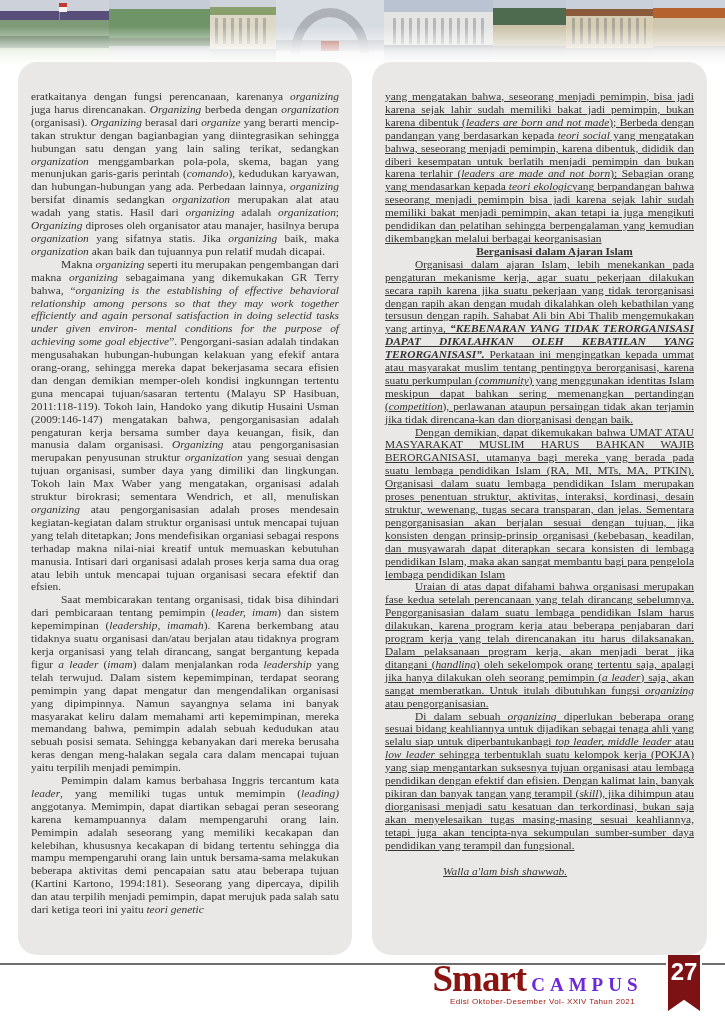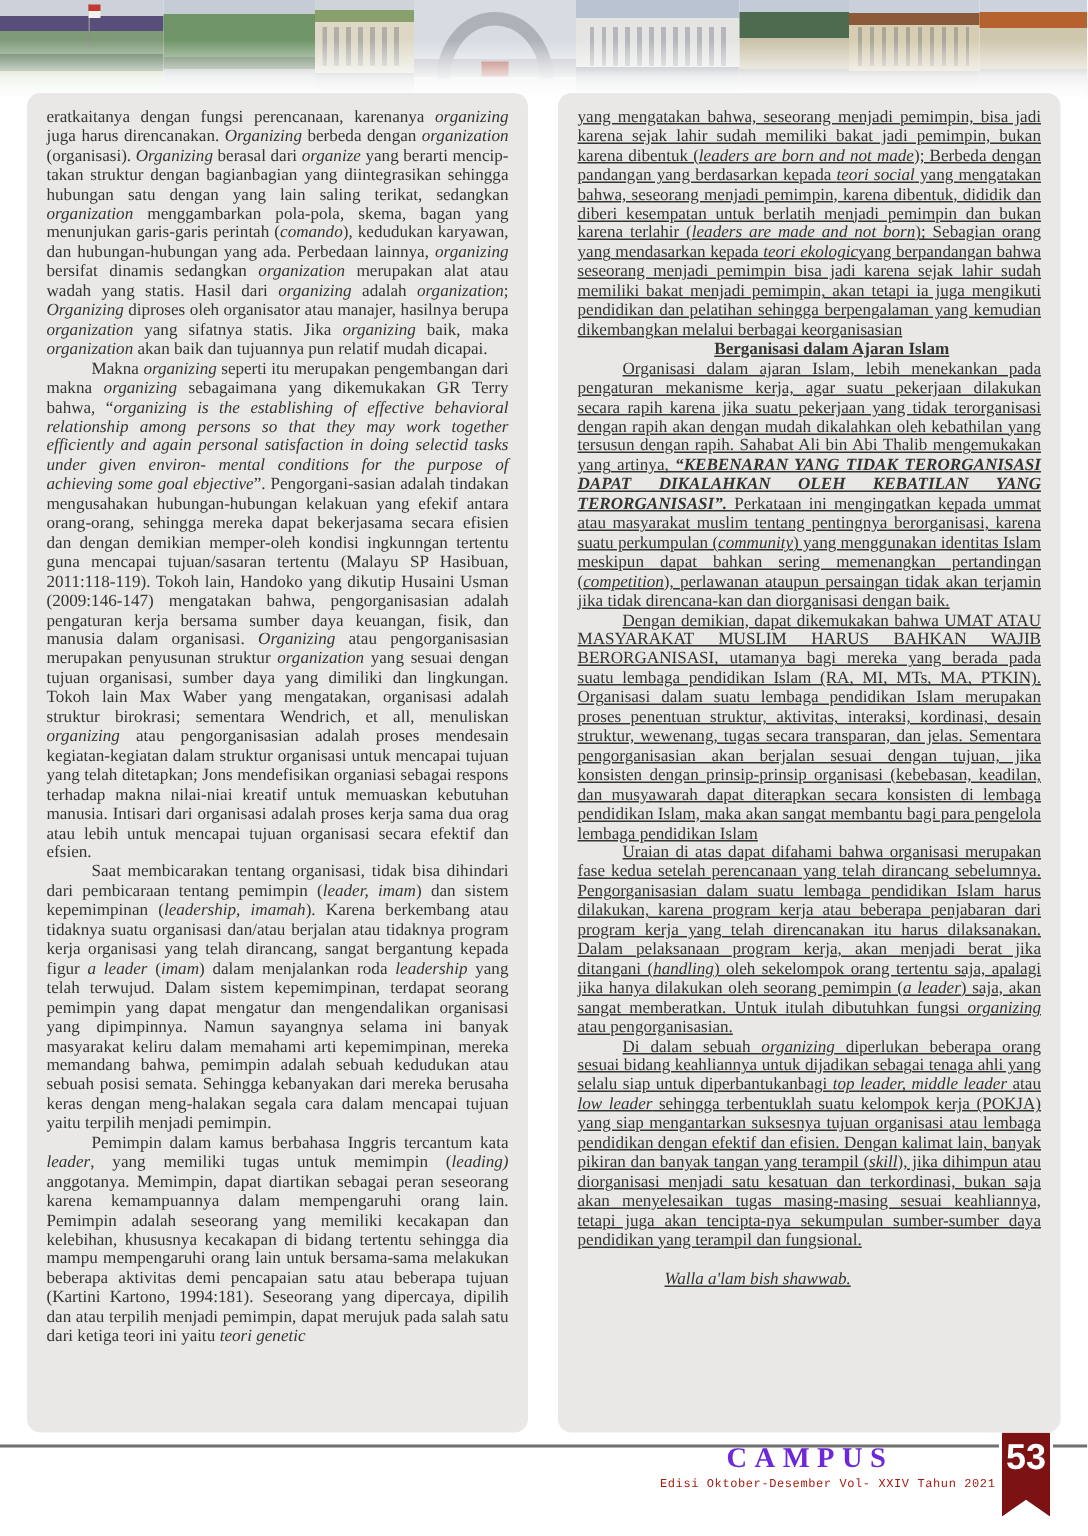--- a/index.html
+++ b/index.html
@@ -20,38 +20,38 @@
   .t3::after,.t5::after,.t7::after { content:""; position:absolute; left:8%; right:8%; top:28%; height:38%;
       background:repeating-linear-gradient(90deg, rgba(55,65,85,.28) 0 3px, transparent 3px 8px); }
   .flagpole { position:absolute; left:54%; top:4%; width:1px; height:44%; background:#8c8c8c; }
   .flag { position:absolute; left:54%; top:5%; width:8px; height:9px; background:linear-gradient(180deg,#c2372f 50%,#f4f2ee 50%); }
   .arch { position:absolute; left:14%; bottom:20%; width:72%; height:68%;
       border:9px solid #aeb2b8; border-bottom:none; border-radius:50% 50% 0 0 / 100% 100% 0 0; }
   .arch-accent { position:absolute; left:42%; bottom:22%; width:16%; height:16%; background:#a84c3f; }
   .collage-fade { position:absolute; inset:0; background:linear-gradient(180deg, rgba(255,255,255,0) 0%, rgba(255,255,255,0) 40%, rgba(255,255,255,.82) 78%, #ffffff 100%); }
 
   
-  .panel { position:absolute; top:62px; height:893px; background:#e9e8e6; border-radius:9px;
-      padding:10px 13px; overflow:hidden; color:#343434; font-size:11.4px; line-height:12.9px; }
+  .panel { position:absolute; top:62px; height:893px; background:#e9e8e6; border-radius:19px;
+      padding:28px 13px; overflow:hidden; color:#343434; font-size:11.4px; line-height:12.9px; }
   .panel-left  { left:18px;  width:334px; }
   .panel-right { left:372px; width:335px;text-decoration:underline; }
   .para { margin:0; text-indent:30px; text-align:justify; }
   .para.first { text-indent:0; }
   .para.heading { text-align:center; font-weight:700; text-indent:30px; }
   .para.closing { text-align:left; font-style:italic; text-indent:58px; margin-top:14px; }
   .it { font-style:italic; }
   .bd { font-weight:700; }
 
   
   .footer-rule { position:absolute; top:963px; left:0; width:725px; height:2px; background:#6f6f6f; }
   .brand { position:absolute; top:962px; right:80px; width:215px; text-align:center; }
   .brand-line { display:flex; align-items:baseline; justify-content:center; white-space:nowrap; }
   .brand-smart { font-family:"Liberation Serif", serif; font-weight:700; font-size:37px; line-height:34px; color:#8b1410; letter-spacing:-1px; }
   .brand-campus { font-family:"Liberation Serif", serif; font-weight:700; font-size:19px; color:#6d28d9; letter-spacing:5px; margin-left:5px; }
-  .edition { font-family:Liberation Mono, monospace; font-size:8px; color:#a11d12; letter-spacing:.4px; margin-top:1px; white-space:nowrap;padding-left:10px; }
+  .edition { font-family:Liberation Sans, sans-serif; font-size:8px; color:#a11d12; letter-spacing:.4px; margin-top:1px; white-space:nowrap;padding-left:10px; }
   .ribbon { position:absolute; top:955px; right:23px; width:36px; height:60px; }
   .ribbon-outer { position:absolute; inset:0; background:#ffffff;
       clip-path:polygon(0 0, 100% 0, 100% 100%, 50% 80%, 0 100%); }
   .ribbon-inner { position:absolute; left:2px; right:2px; top:0; bottom:4px; background:#7d1215;
       clip-path:polygon(0 0, 100% 0, 100% 100%, 50% 80%, 0 100%); }
   .page-num { position:absolute; top:3px; left:0; width:100%; text-align:center;
       font-family:"Liberation Sans", sans-serif; font-weight:700; font-size:24px; color:#ffffff; }
 </style>
 </head>
 <body>
@@ -90,24 +90,25 @@
       <p class="para"><span>Dengan demikian, dapat dikemukakan bahwa UMAT ATAU MASYARAKAT MUSLIM HARUS BAHKAN WAJIB BERORGANISASI, utamanya bagi mereka yang berada pada suatu lembaga pendidikan Islam (RA, MI, MTs, MA, PTKIN). Organisasi dalam suatu lembaga pendidikan Islam merupakan proses penentuan struktur, aktivitas, interaksi, kordinasi, desain struktur, wewenang, tugas secara transparan, dan jelas. Sementara pengorganisasian akan berjalan sesuai dengan tujuan, jika konsisten dengan prinsip-prinsip organisasi (kebebasan, keadilan, dan musyawarah dapat diterapkan secara konsisten di lembaga pendidikan Islam, maka akan sangat membantu bagi para pengelola lembaga pendidikan Islam</span></p>
       <p class="para"><span>Uraian di atas dapat difahami bahwa organisasi merupakan fase kedua setelah perencanaan yang telah dirancang sebelumnya. Pengorganisasian dalam suatu lembaga pendidikan Islam harus dilakukan, karena program kerja atau beberapa penjabaran dari program kerja yang telah direncanakan itu harus dilaksanakan. Dalam pelaksanaan program kerja, akan menjadi berat jika ditangani (</span><span class="it">handling</span><span>) oleh sekelompok orang tertentu saja, apalagi jika hanya dilakukan oleh seorang pemimpin (</span><span class="it">a leader</span><span>) saja, akan sangat memberatkan. Untuk itulah dibutuhkan fungsi </span><span class="it">organizing</span><span> atau pengorganisasian.</span></p>
       <p class="para"><span>Di dalam sebuah </span><span class="it">organizing</span><span> diperlukan beberapa orang sesuai bidang keahliannya untuk dijadikan sebagai tenaga ahli yang selalu siap untuk diperbantukanbagi </span><span class="it">top leader, middle leader</span><span> atau </span><span class="it">low leader</span><span> sehingga terbentuklah suatu kelompok kerja (POKJA) yang siap mengantarkan suksesnya tujuan organisasi atau lembaga pendidikan dengan efektif dan efisien. Dengan kalimat lain, banyak pikiran dan banyak tangan yang terampil (</span><span class="it">skill</span><span>), jika dihimpun atau diorganisasi menjadi satu kesatuan dan terkordinasi, bukan saja akan menyelesaikan tugas masing-masing sesuai keahliannya, tetapi juga akan tencipta-nya sekumpulan sumber-sumber daya pendidikan yang terampil dan fungsional.</span></p>
       <p class="para closing"><span>Walla a'lam bish shawwab.</span></p>
     </div>
 
   <div class="footer-rule"></div>
 
   <div class="brand">
     <div class="brand-line">
+      <span class="brand-smart">Smart</span>
       <span class="brand-campus">CAMPUS</span>
     </div>
     <div class="edition">Edisi Oktober-Desember Vol- XXIV Tahun 2021</div>
   </div>
 
   <div class="ribbon">
     <div class="ribbon-outer"></div>
     <div class="ribbon-inner"></div>
-    <span class="page-num">53</span>
+    <span class="page-num">27</span>
   </div>
 
 </div>
 
 </body></html>

